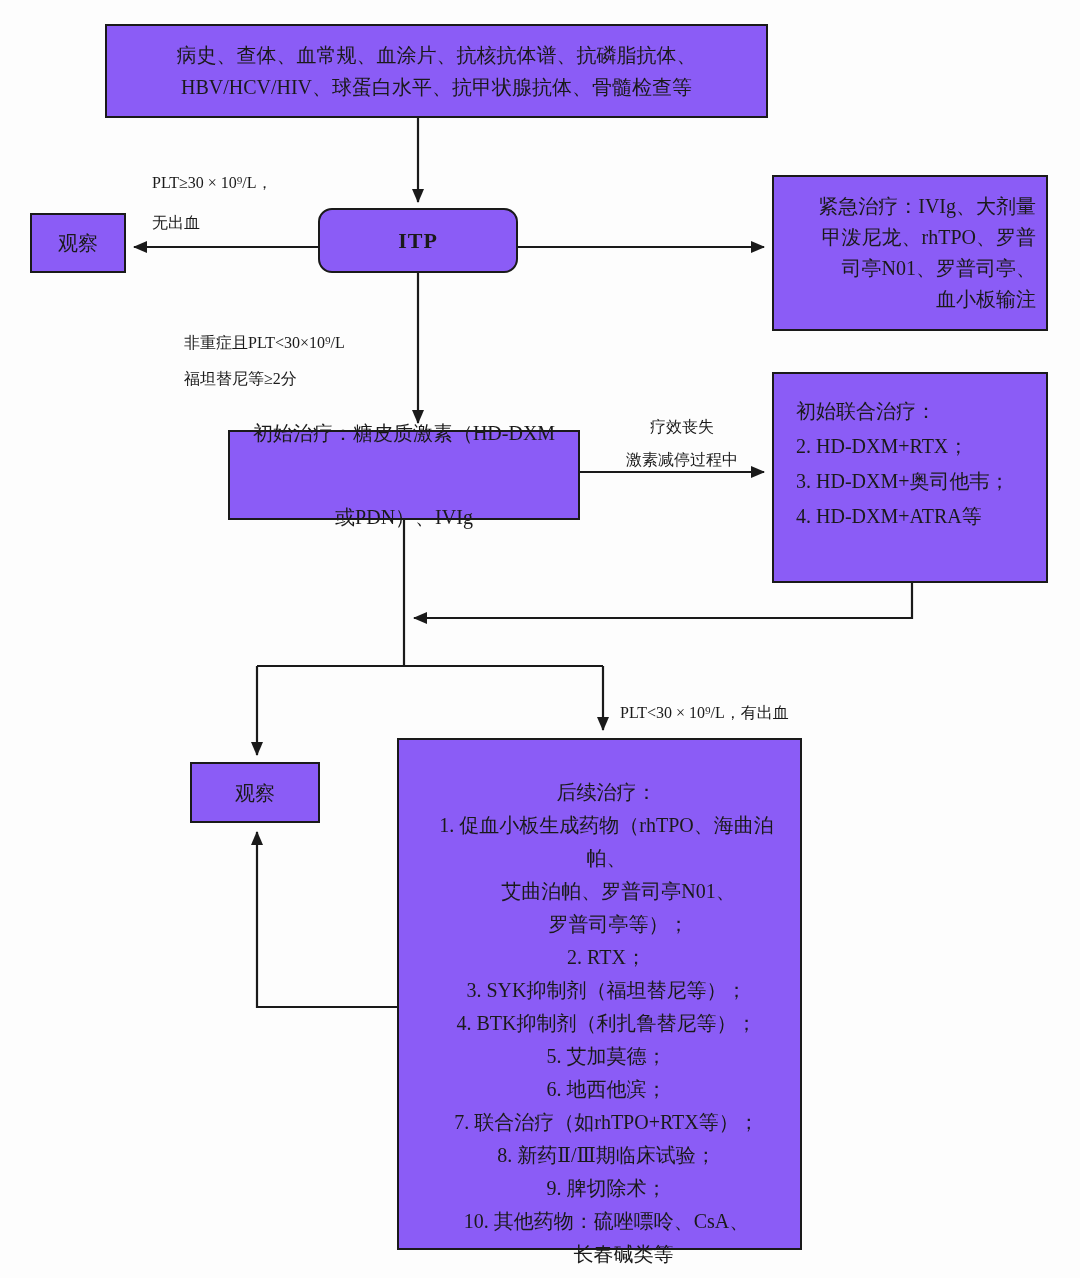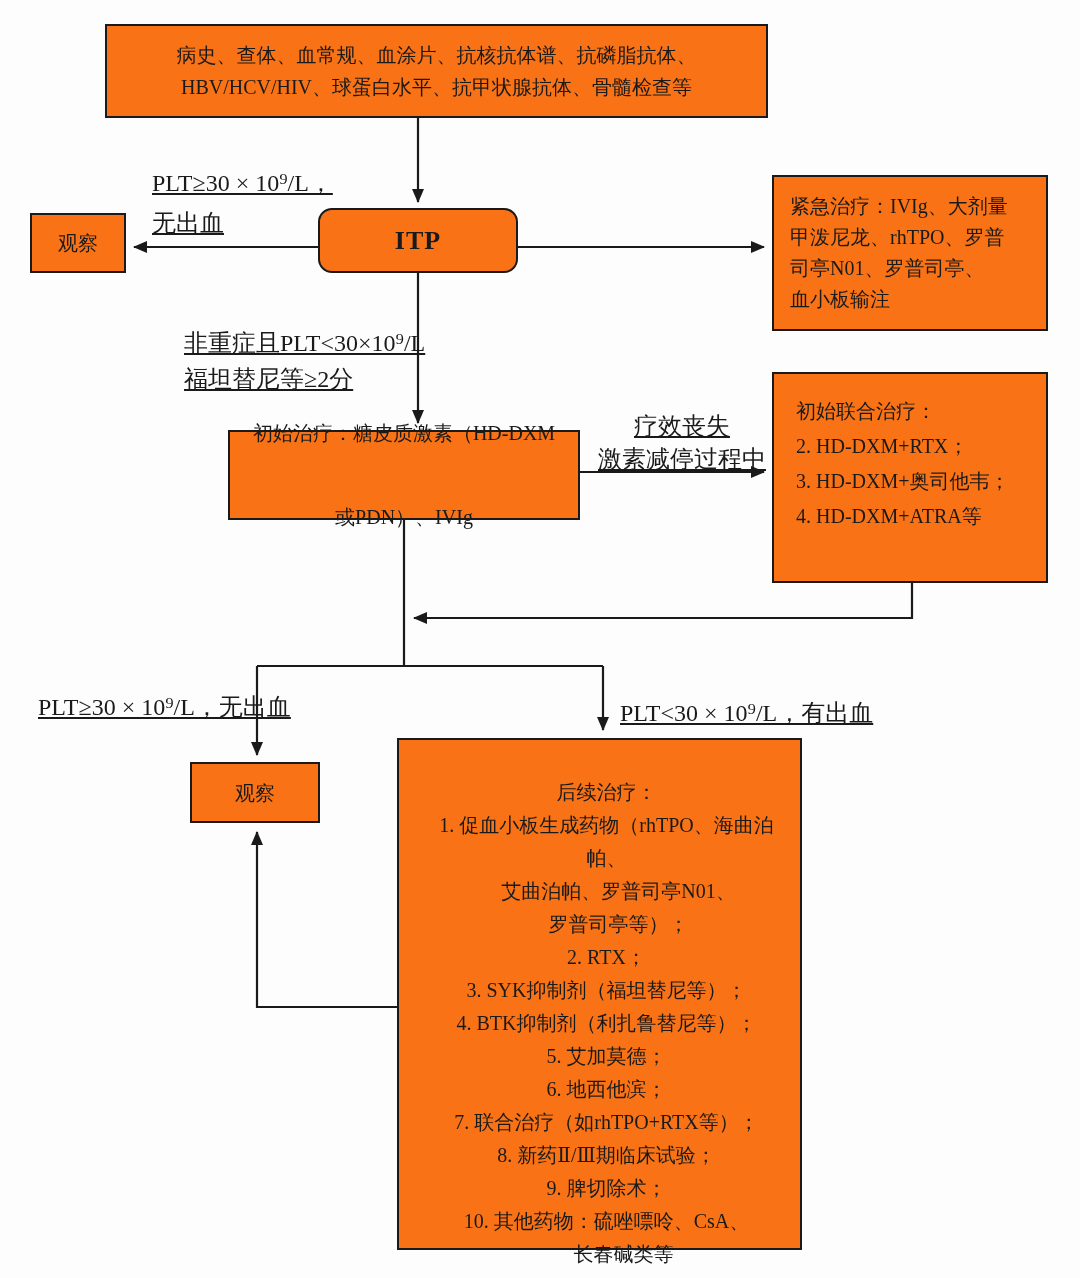--- a/index.html
+++ b/index.html
@@ -8,42 +8,41 @@
     width:1080px;height:1278px;
     background:#fdfdfd;
     font-family:"Liberation Serif","DejaVu Serif","DejaVu Sans",serif;
     color:#1a1a1a;
     overflow:hidden;
   }
   #connectors{position:absolute;left:0;top:0;width:1080px;height:1278px;}
   .node{
     position:absolute;
     border:2px solid #1a1a1a;
-    background:#f97316;
+    background:#8b5cf6;
     box-sizing:border-box;
     font-size:20px;
     line-height:32px;
   }
   .center-content{display:flex;flex-direction:column;justify-content:center;align-items:center;text-align:center;}
   .node-workup{left:105px;top:24px;width:663px;height:94px;}
-  .node-itp{left:318px;top:208px;width:200px;height:65px;border-radius:14px;border-width:2.5px;font-weight:600;font-size:26px;letter-spacing:1px;}
+  .node-itp{left:318px;top:208px;width:200px;height:65px;border-radius:14px;border-width:2.5px;font-weight:600;font-size:22px;letter-spacing:1px;}
   .node-observe1{left:30px;top:213px;width:96px;height:60px;}
-  .node-emergency{left:772px;top:175px;width:276px;height:156px;padding:14px 10px 0 16px;line-height:31px;}
+  .node-emergency{left:772px;top:175px;width:276px;height:156px;padding:14px 10px 0 16px;line-height:31px;text-align:right;}
   .node-initial{left:228px;top:430px;width:352px;height:90px;line-height:36px;gap:48px;}
   .node-combo{left:772px;top:372px;width:276px;height:211px;padding:20px 6px 0 22px;line-height:35px;}
   .node-observe2{left:190px;top:762px;width:130px;height:61px;}
   .node-subsequent{left:397px;top:738px;width:405px;height:512px;padding:36px 12px 0 26px;line-height:33px;box-sizing:border-box;text-align:center;}
   .node-subsequent .indent{padding-left:24px;}
   .node-subsequent .indent2{padding-left:34px;}
   .edge-label{
     position:absolute;
-    font-size:24px;
+    font-size:16px;
     line-height:34px;
     white-space:nowrap;
-    text-decoration:underline;
   }
   .lbl-plt-high-top{left:152px;top:163px;line-height:40px;}
   .lbl-severe{left:551px;top:174px;line-height:33px;}
   .lbl-nonsevere{left:184px;top:325px;line-height:36px;}
   .lbl-hormone{left:593px;top:410px;width:178px;text-align:center;line-height:33px;}
   .lbl-plt-high-bottom{left:38px;top:690px;}
   .lbl-plt-low{left:620px;top:684px;margin-top:12px;}
 </style>
 </head>
 <body>
@@ -133,17 +132,16 @@
   <div class="edge-label lbl-nonsevere">
     <div>非重症且PLT&lt;30×10⁹/L</div>
     <div>福坦替尼等≥2分</div>
   </div>
 
   <div class="edge-label lbl-hormone">
     <div>疗效丧失</div>
     <div>激素减停过程中</div>
   </div>
 
-  <div class="edge-label lbl-plt-high-bottom">PLT≥30 × 10⁹/L，无出血</div>
 
   <div class="edge-label lbl-plt-low">PLT&lt;30 × 10⁹/L，有出血</div>
 
 </div>
 
 </body></html>

